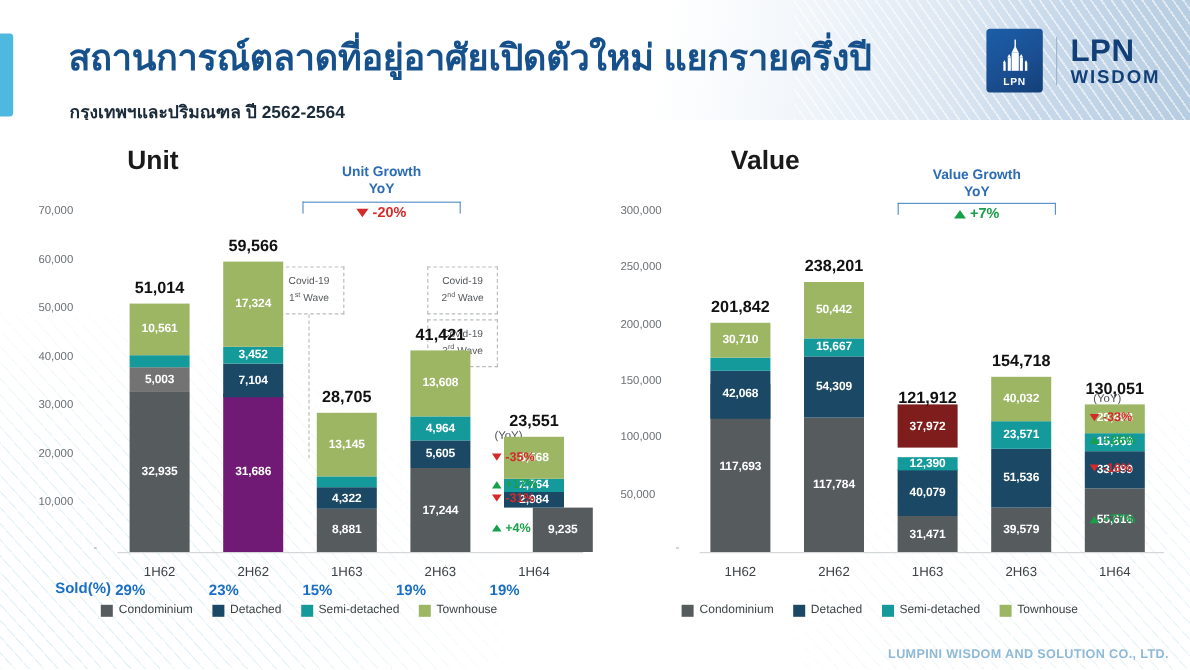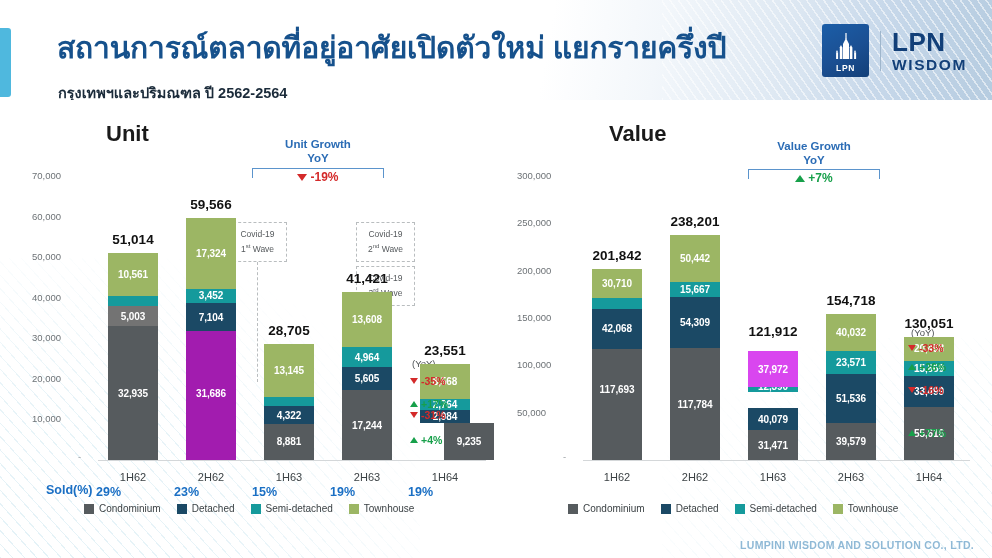--- a/index.html
+++ b/index.html
@@ -218,21 +218,21 @@
 <div class="panel" id="unit-panel">
   <div class="panel-title" id="unit-title" style="left:106px;top:121px;">Unit</div>
 </div>
 
 <div class="growth-title" style="left:262px;top:137px;width:112px;">
   <span>Unit Growth</span><br>
   <span>YoY</span>
 </div>
 <div class="bracket" style="left:252px;top:168px;width:132px;"></div>
 <div class="growth-value down" style="left:262px;top:170px;width:112px;">
-  <span style="display:inline-block;width:0;height:0;border-left:5px solid transparent;border-right:5px solid transparent;border-top:7px solid #d42a2a;vertical-align:middle;margin-right:3px;"></span><span>-19%</span>
+  <span style="display:inline-block;width:0;height:0;border-left:5px solid transparent;border-right:5px solid transparent;border-top:7px solid #d42a2a;vertical-align:middle;margin-right:3px;"></span><span>-20%</span>
 </div>
 
 <div class="covid-box" style="left:228px;top:222px;width:59px;height:40px;">
   <div>Covid-19</div>
   <div><span>1</span><sup>st</sup> <span>Wave</span></div>
 </div>
 <div class="covid-stem" style="left:257px;top:262px;height:120px;"></div>
 
 <div class="covid-box" style="left:356px;top:222px;width:59px;height:40px;">
   <div>Covid-19</div>
@@ -321,21 +321,21 @@
       </div>
       <div class="seg light" style="bottom: 153.92px; height: 10.2037px; background: rgb(21, 154, 156); position: absolute;"></div>
       <div class="seg light" style="bottom: 164.124px; height: 42.8475px; background: rgb(156, 182, 100); position: absolute;">
         <span>10,561</span>
       </div>
     </div>
     <div class="bar-total" style="left: 96px; top: 232.029px; width: 74px;">51,014</div>
     <div class="cat-label" style="left: 96px; top: 471px; width: 74px;">1H62</div>
     <div class="sold-label" style="left: 96px; top: 485px; width: 74px;">29%</div>
     <div class="bar" style="left: 186px; top: 218.332px; width: 50px; height: 241.668px;">
-      <div class="seg light" style="bottom: 0px; height: 132px; background: #a21caf; position: absolute;">
+      <div class="seg light" style="bottom: 0px; height: 132px; background: #701a75; position: absolute;">
         <span>31,686</span>
       </div>
       <div class="seg light" style="bottom: 128.555px; height: 28.8219px; background: rgb(27, 73, 101); position: absolute;">
         <span>7,104</span>
       </div>
       <div class="seg light" style="bottom: 157.377px; height: 14.0053px; background: rgb(21, 154, 156); position: absolute;">
         <span>3,452</span>
       </div>
       <div class="seg light" style="bottom: 171.382px; height: 70.2859px; background: rgb(156, 182, 100); position: absolute;">
         <span>17,324</span>
@@ -428,27 +428,27 @@
       <div class="seg light" style="bottom: 177.746px; height: 47.7518px; background: rgb(156, 182, 100); position: absolute;">
         <span>50,442</span>
       </div>
     </div>
     <div class="bar-total" style="left: 658px; top: 213.503px; width: 74px;">238,201</div>
     <div class="cat-label" style="left: 658px; top: 471px; width: 74px;">2H62</div>
     <div class="bar" style="left: 748px; top: 344.59px; width: 50px; height: 115.41px;">
       <div class="seg light" style="bottom: 0px; height: 29.7925px; background: rgb(86, 91, 94); position: absolute;">
         <span>31,471</span>
       </div>
-      <div class="seg light" style="bottom: 29.7925px; height: 22px; background: rgb(27, 73, 101); position: absolute;">
+      <div class="seg light" style="bottom: 29.7925px; height: 39px; background: rgb(27, 73, 101); position: absolute;">
         <span>40,079</span>
       </div>
       <div class="seg light" style="bottom: 67.734px; height: 11.7292px; background: rgb(21, 154, 156); position: absolute;">
         <span>12,390</span>
       </div>
-      <div class="seg light" style="bottom: 73px; height: 35.9468px; background: #d946ef; position: absolute;">
+      <div class="seg light" style="bottom: 87px; height: 35.9468px; background: #7f1d1d; position: absolute;">
         <span>37,972</span>
       </div>
     </div>
     <div class="bar-total" style="left: 736px; top: 323.59px; width: 74px;">121,912</div>
     <div class="cat-label" style="left: 736px; top: 471px; width: 74px;">1H63</div>
     <div class="bar" style="left: 826px; top: 313.534px; width: 50px; height: 146.466px;">
       <div class="seg light" style="bottom: 0px; height: 37.4681px; background: rgb(86, 91, 94); position: absolute;">
         <span>39,579</span>
       </div>
       <div class="seg light" style="bottom: 37.4681px; height: 48.7874px; background: rgb(27, 73, 101); position: absolute;">

